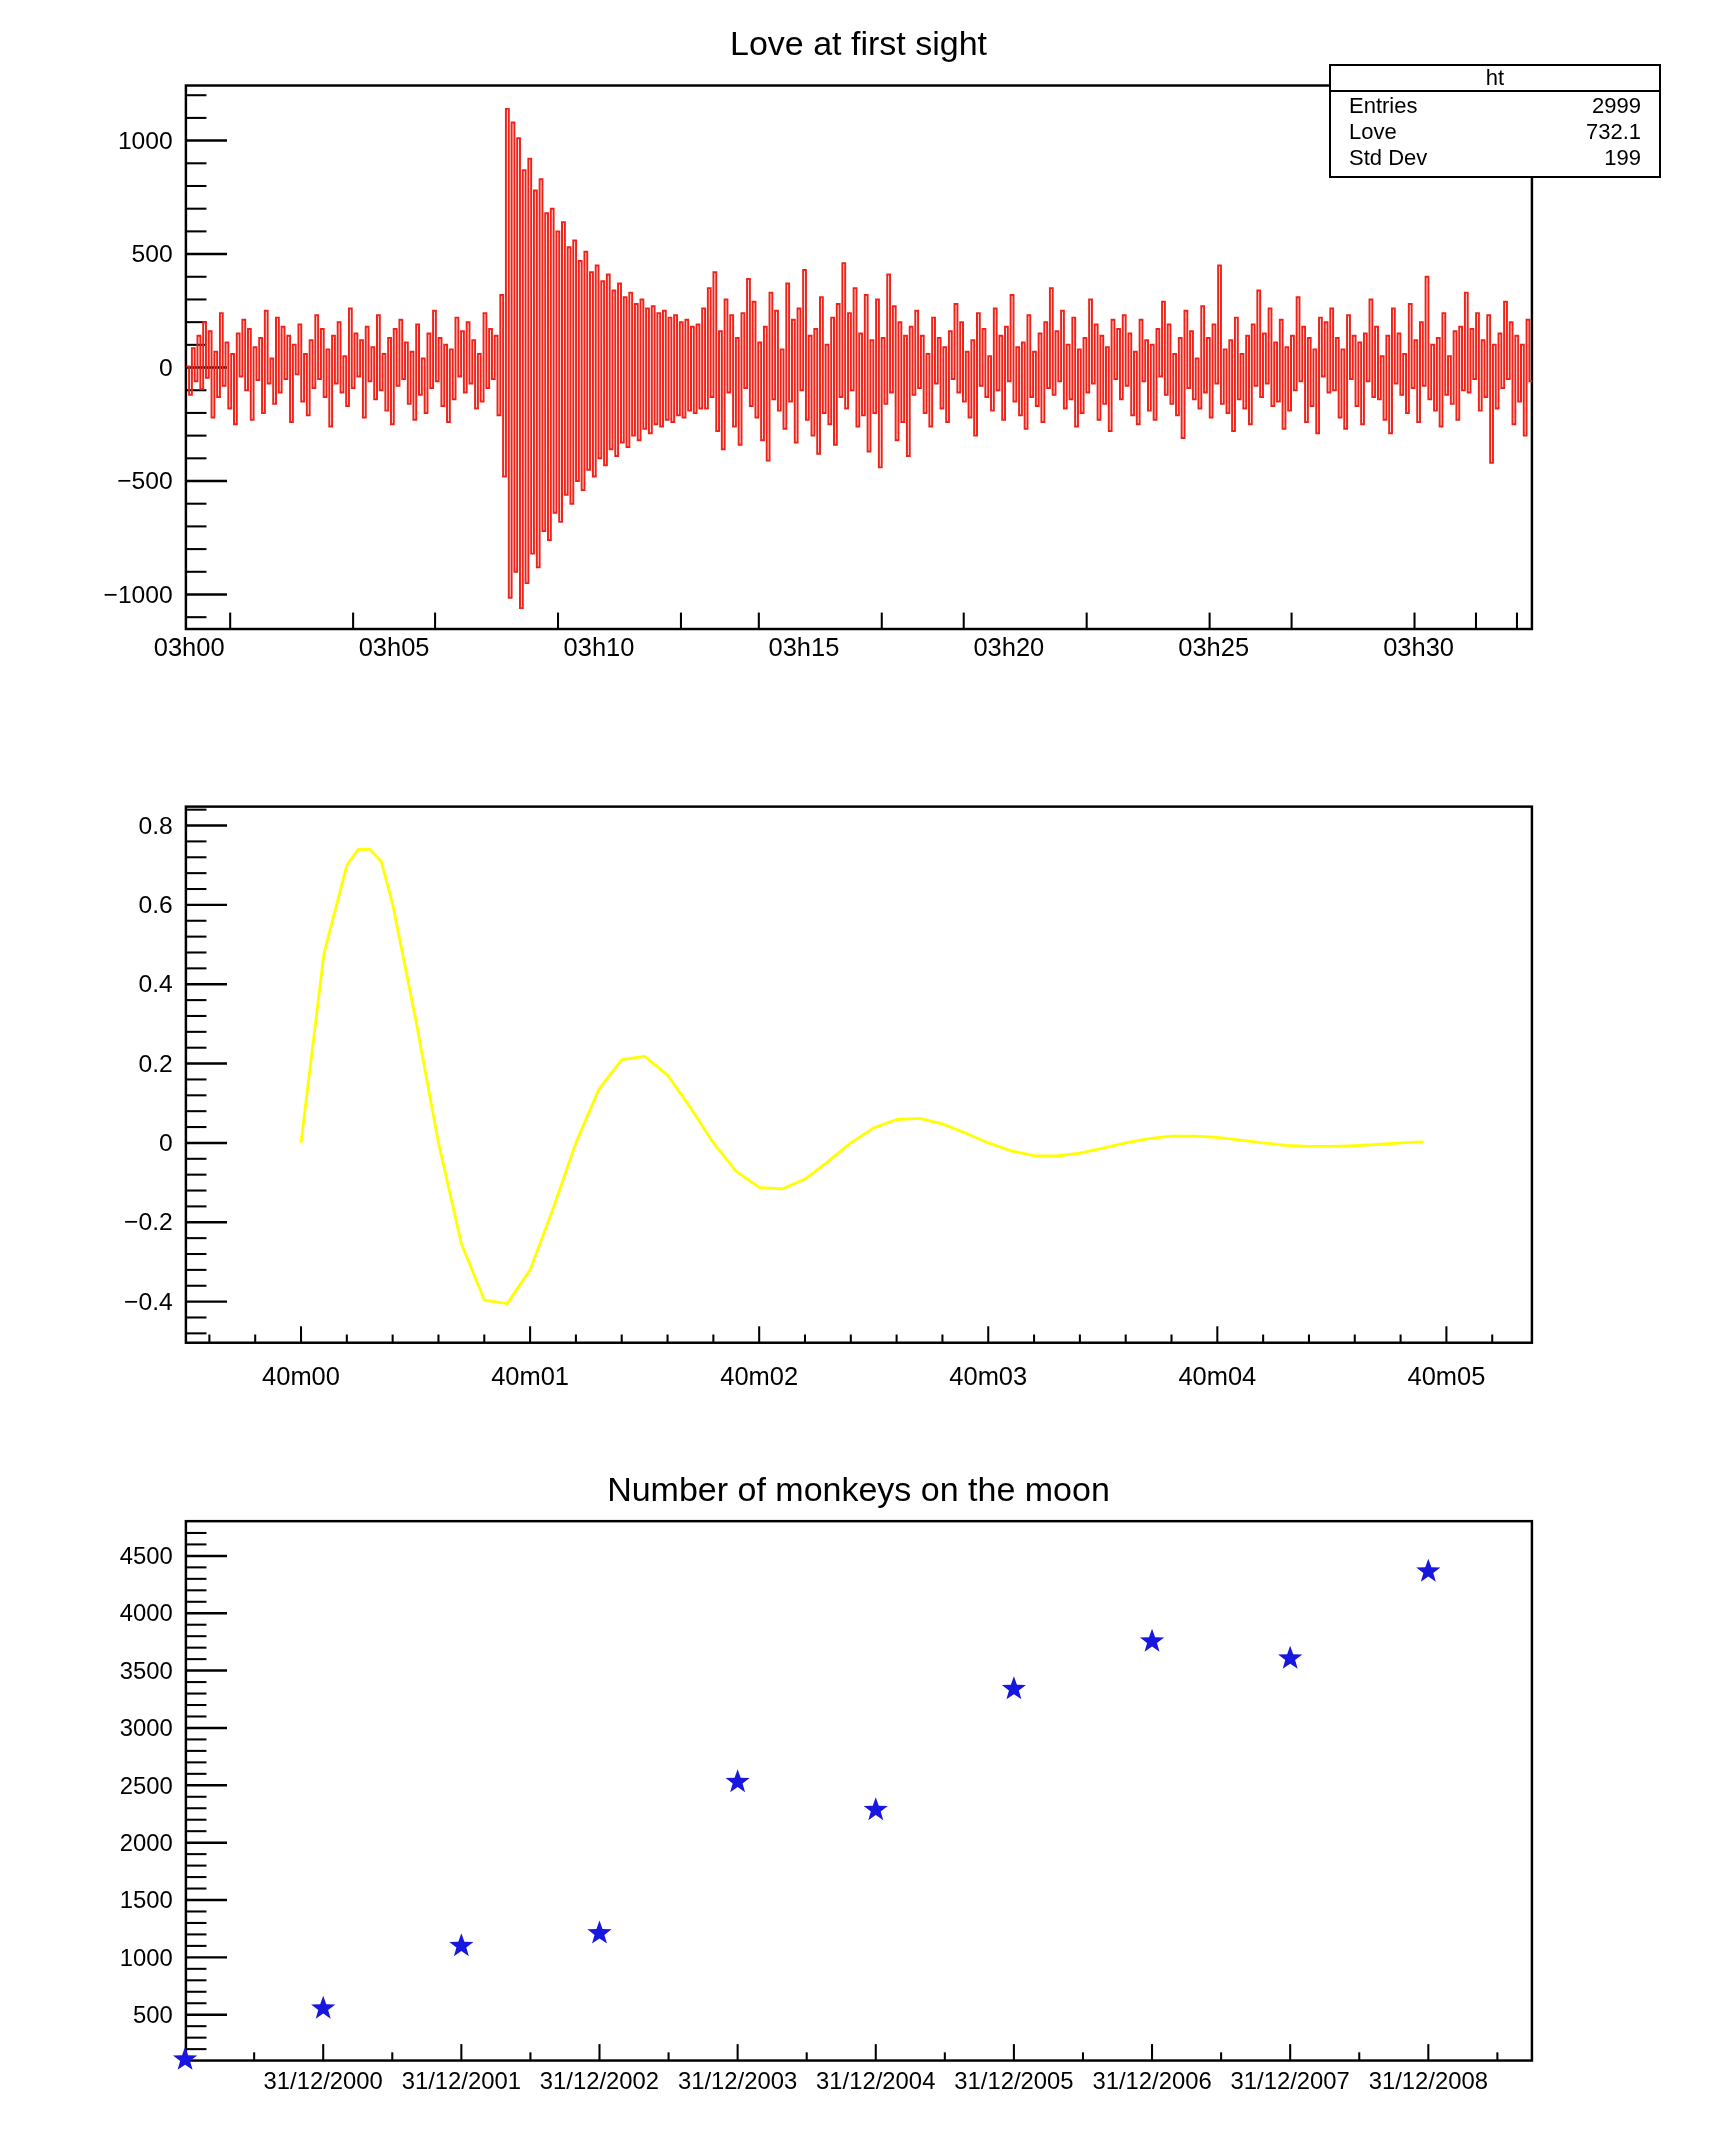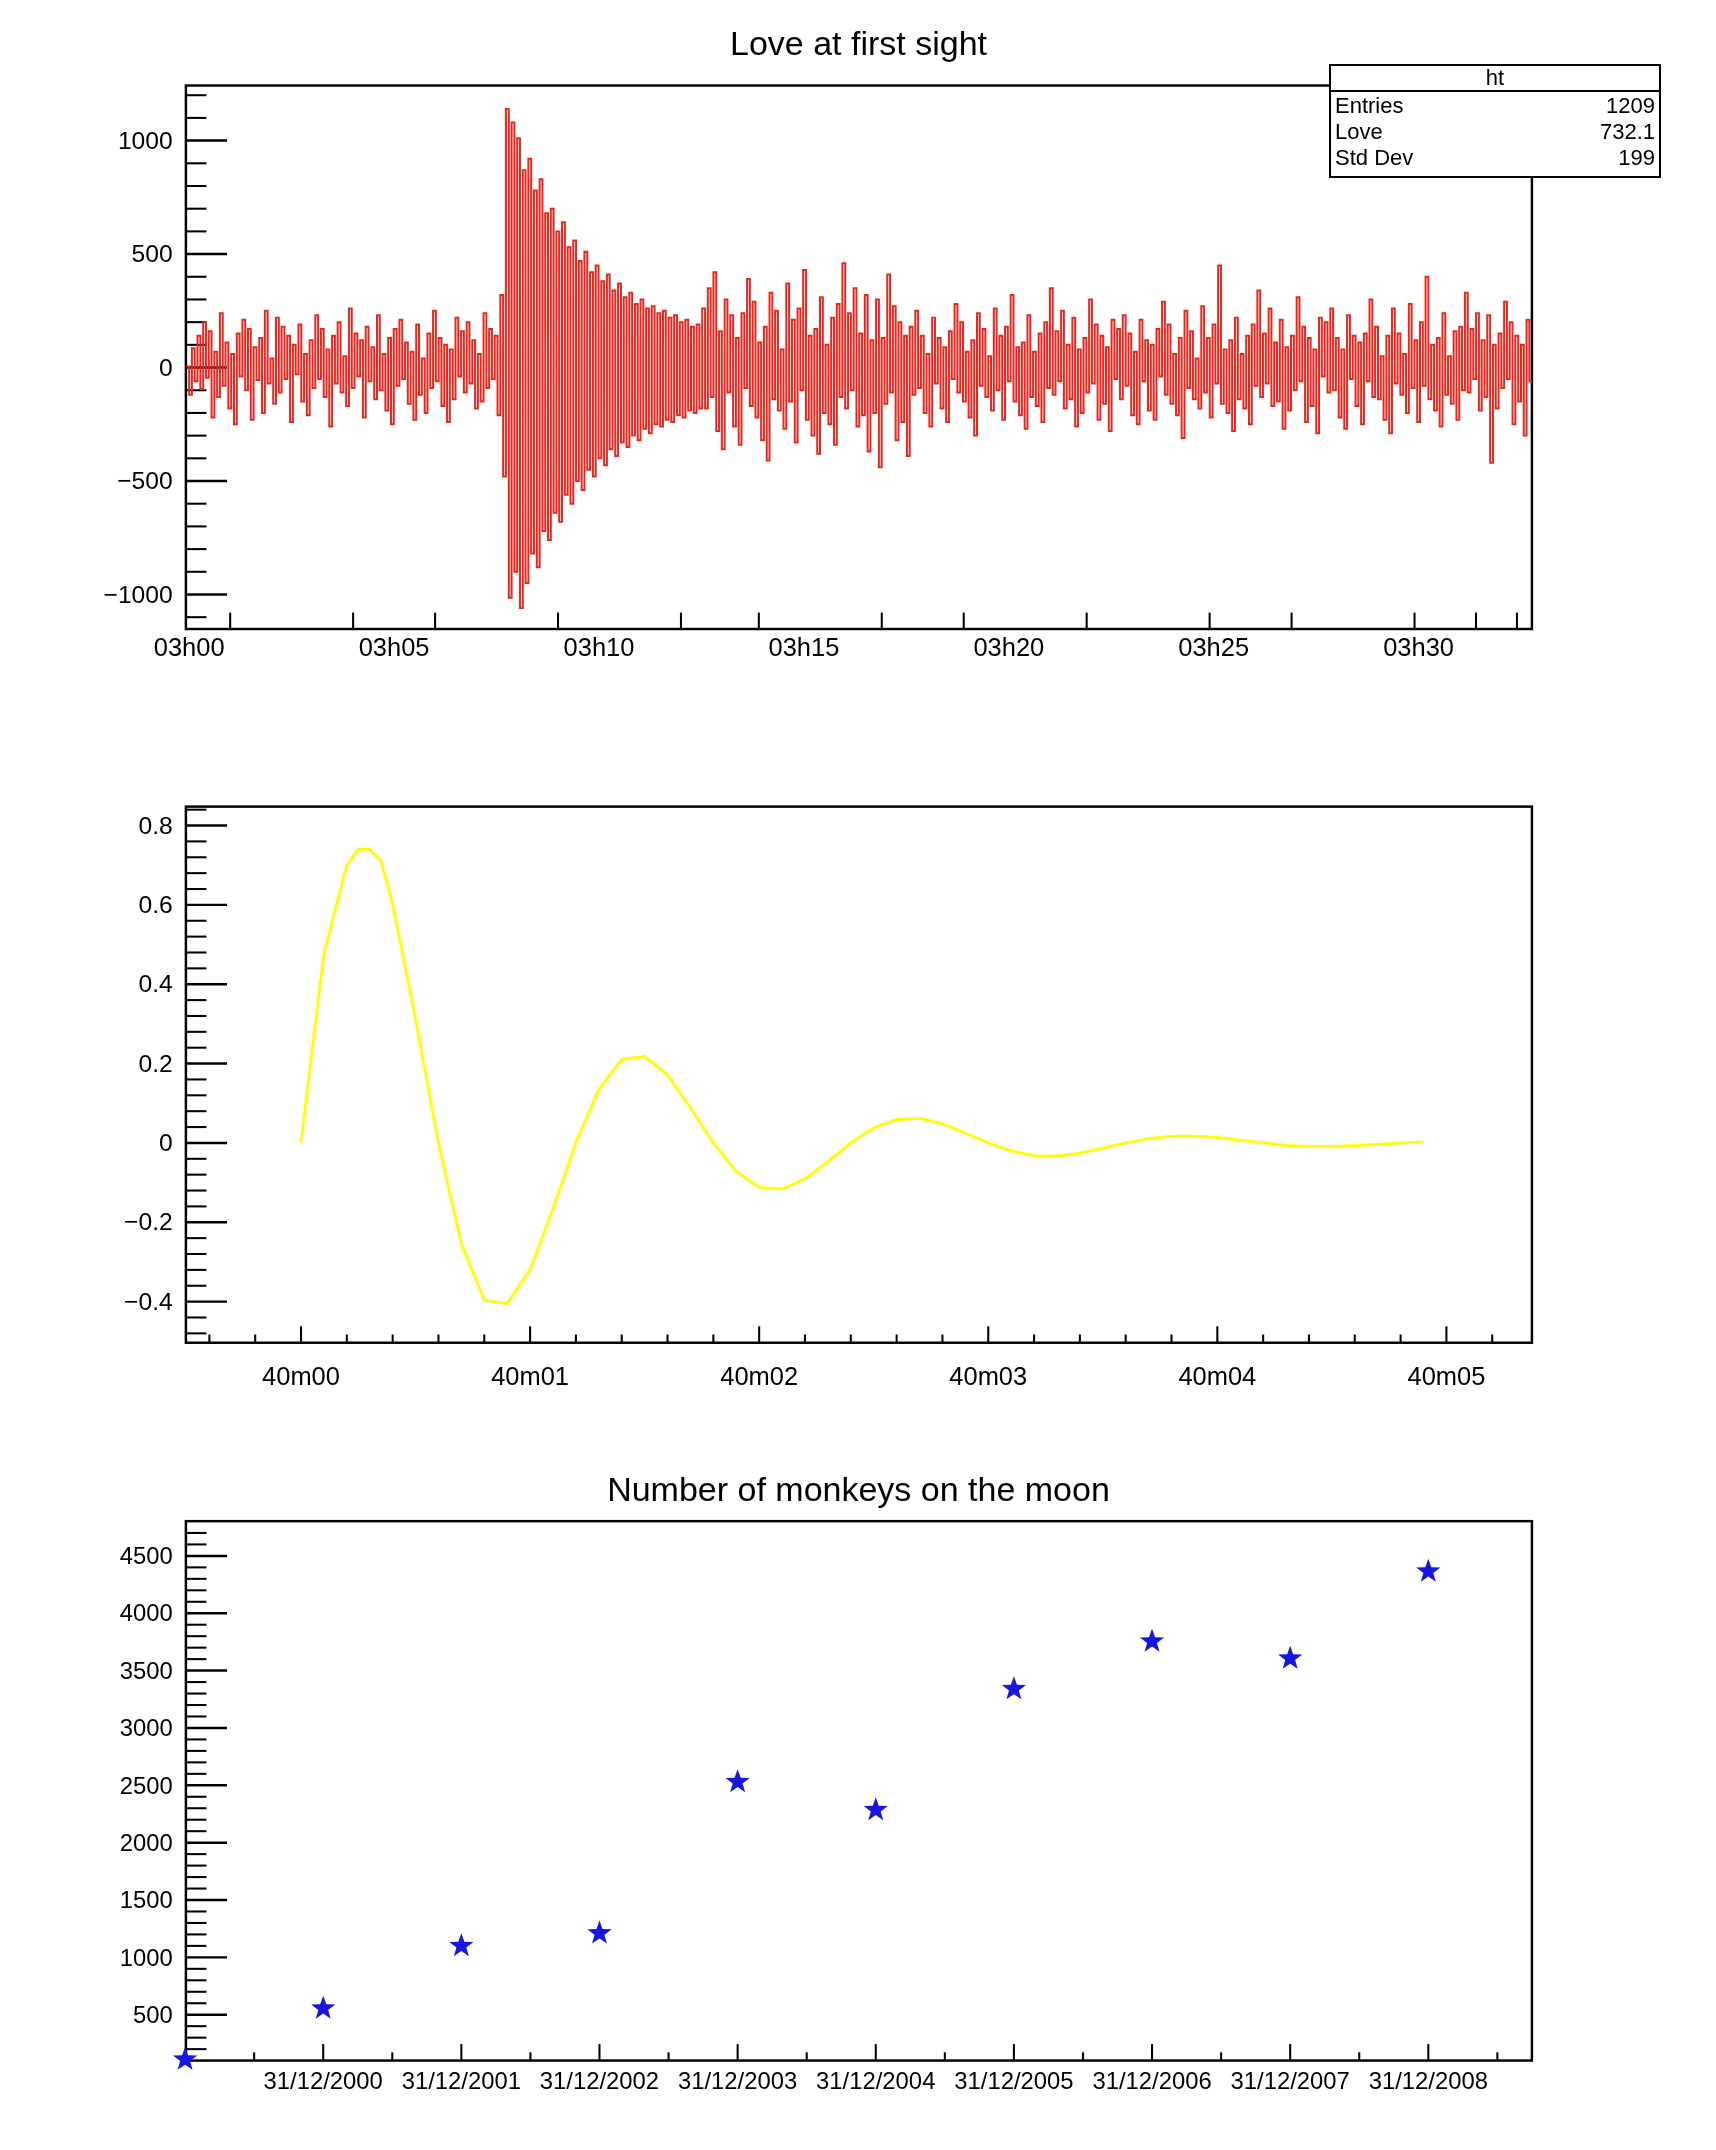--- a/index.html
+++ b/index.html
@@ -19,21 +19,21 @@
   .statsbox{
     position:absolute;left:1329px;top:64px;width:332px;height:114px;
     background:#fff;border:2.5px solid #000;box-sizing:border-box;
     font-size:22px;line-height:25px;
   }
   .statsbox .hdr{
     height:25.5px;border-bottom:2.5px solid #000;box-sizing:border-box;
     text-align:center;line-height:24px;
   }
   .statsbox .row{
-    display:flex;justify-content:space-between;padding:0 4px;height:26px;line-height:27px;
+    display:flex;justify-content:space-between;padding:0 18px;height:26px;line-height:27px;
   }
 </style>
 </head>
 <body>
 
 <div class="canvas">
 
   <svg id="plot-svg" width="1717" height="2151" viewBox="0 0 2088 2616">
     <g id="g-chart-1">
         <rect x="226" y="104" width="1637" height="661" fill="none" stroke="#000" stroke-width="3"></rect>
@@ -267,21 +267,21 @@
       </g>
   </svg>
 
   <div class="pad-title" id="title-1">Love at first sight</div>
   <div class="pad-title" id="title-3">Number of monkeys on the moon</div>
 
   <div class="statsbox">
     <div class="hdr">ht</div>
     <div class="row">
       <span>Entries</span>
-      <span>1209</span>
+      <span>2999</span>
     </div>
     <div class="row">
       <span>Love</span>
       <span>732.1</span>
     </div>
     <div class="row">
       <span>Std Dev</span>
       <span>199</span>
     </div>
   </div>

